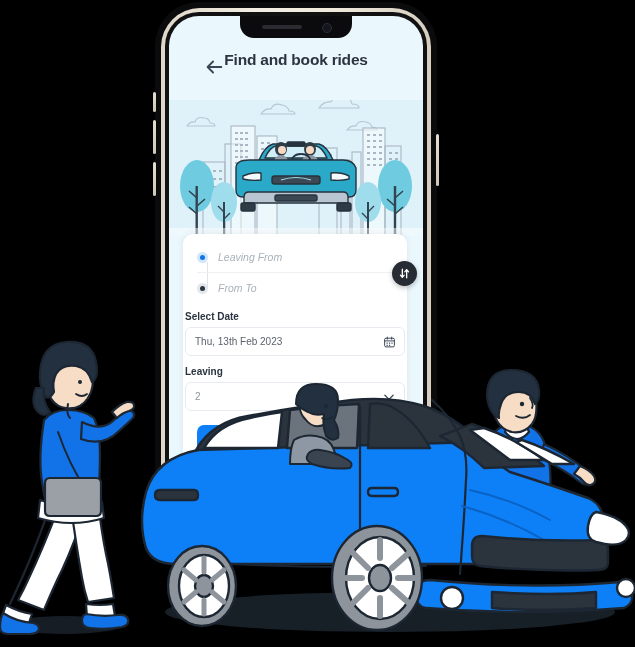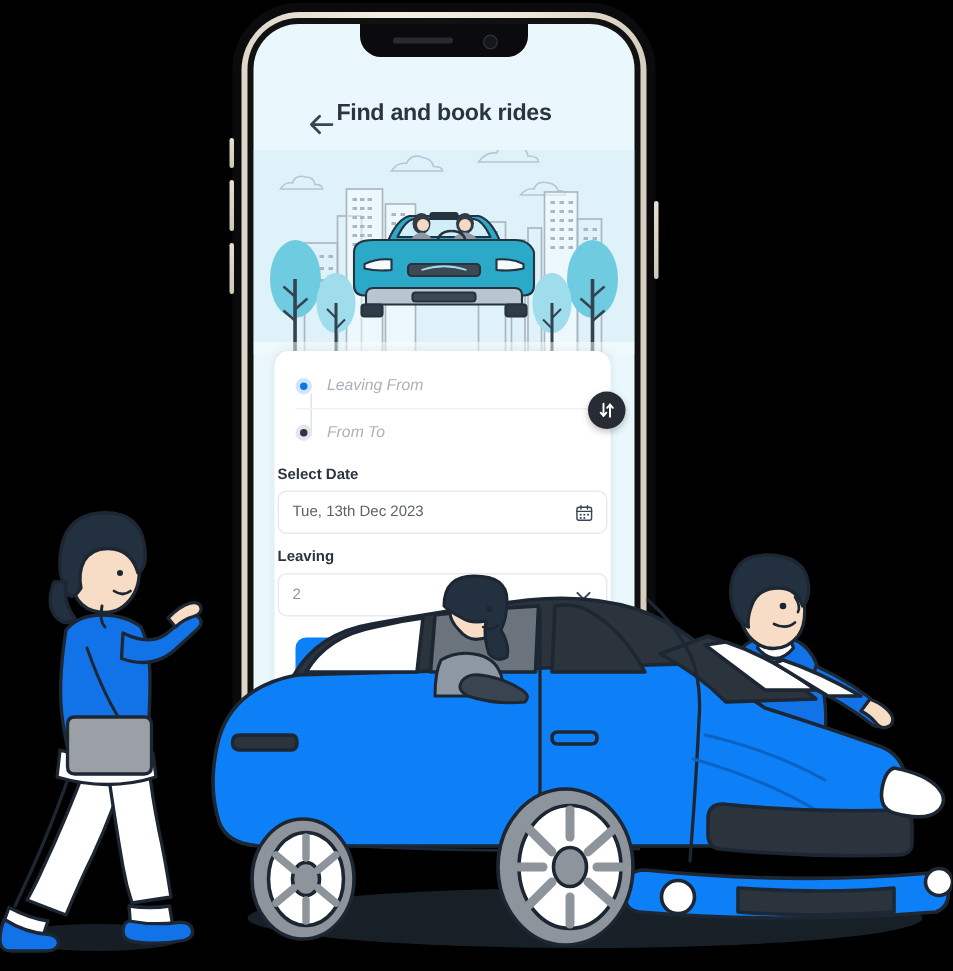--- a/index.html
+++ b/index.html
@@ -22,21 +22,21 @@
               background:#15151b;border:1px solid #26303d;}
   .btn-vol{position:absolute;left:-2px;width:3px;border-radius:2px;
            background:linear-gradient(180deg,#e6dfd1,#cfc7b7);}
   .btn-v1{top:90px;height:20px;}
   .btn-v2{top:118px;height:34px;}
   .btn-v3{top:160px;height:34px;}
   .btn-pow{position:absolute;right:-2px;top:132px;width:3px;height:52px;border-radius:2px;
            background:linear-gradient(180deg,#e6dfd1,#cfc7b7);}
 
   
-  .hdr{position:absolute;left:0;top:42px;right:0;height:58px;z-index:20;}
+  .hdr{position:absolute;left:0;top:26px;right:0;height:58px;z-index:20;}
   .back-icon{position:absolute;left:34px;top:14px;width:22px;height:22px;cursor:pointer;}
   .hdr-title{position:absolute;left:0;right:0;top:8px;text-align:center;color:#2b3440;
              font-size:15.5px;font-weight:bold;line-height:20px;letter-spacing:-.2px;}
 
   
   .illus{position:absolute;left:0;top:84px;width:100%;height:136px;}
 
   
   .card{position:absolute;left:14px;top:218px;width:224px;background:#fff;
         border-radius:10px 10px 0 0;box-shadow:0 -1px 6px rgba(20,40,60,.07);
@@ -276,21 +276,21 @@
             <svg width="13" height="13" viewBox="0 0 24 24">
               <path d="M8 4 V19 M8 19 L4.5 15 M8 19 L11.5 15" fill="none" stroke="#fff" stroke-width="2.4" stroke-linecap="round" stroke-linejoin="round"></path>
               <path d="M16 20 V5 M16 5 L12.5 9 M16 5 L19.5 9" fill="none" stroke="#fff" stroke-width="2.4" stroke-linecap="round" stroke-linejoin="round"></path>
             </svg>
           </div>
         </div>
 
         <div class="fgroup">
           <div class="flabel">Select Date</div>
           <div class="finput">
-            <span class="fval">Tue, 13th Dec 2023</span>
+            <span class="fval">Thu, 13th Feb 2023</span>
             <svg class="fico" width="13" height="13" viewBox="0 0 24 24">
               <rect x="3" y="5" width="18" height="16" rx="2.5" fill="none" stroke="#3a4654" stroke-width="1.8"></rect>
               <path d="M3 10 H21 M8 3 V7 M16 3 V7" fill="none" stroke="#3a4654" stroke-width="1.8" stroke-linecap="round"></path>
               <g fill="#3a4654">
                 <rect x="6.5" y="13" width="2.2" height="2.2"></rect>
                   <rect x="11" y="13" width="2.2" height="2.2"></rect>
                 <rect x="15.5" y="13" width="2.2" height="2.2"></rect>
                   <rect x="6.5" y="17" width="2.2" height="2.2"></rect>
                 <rect x="11" y="17" width="2.2" height="2.2"></rect>
               </g>

